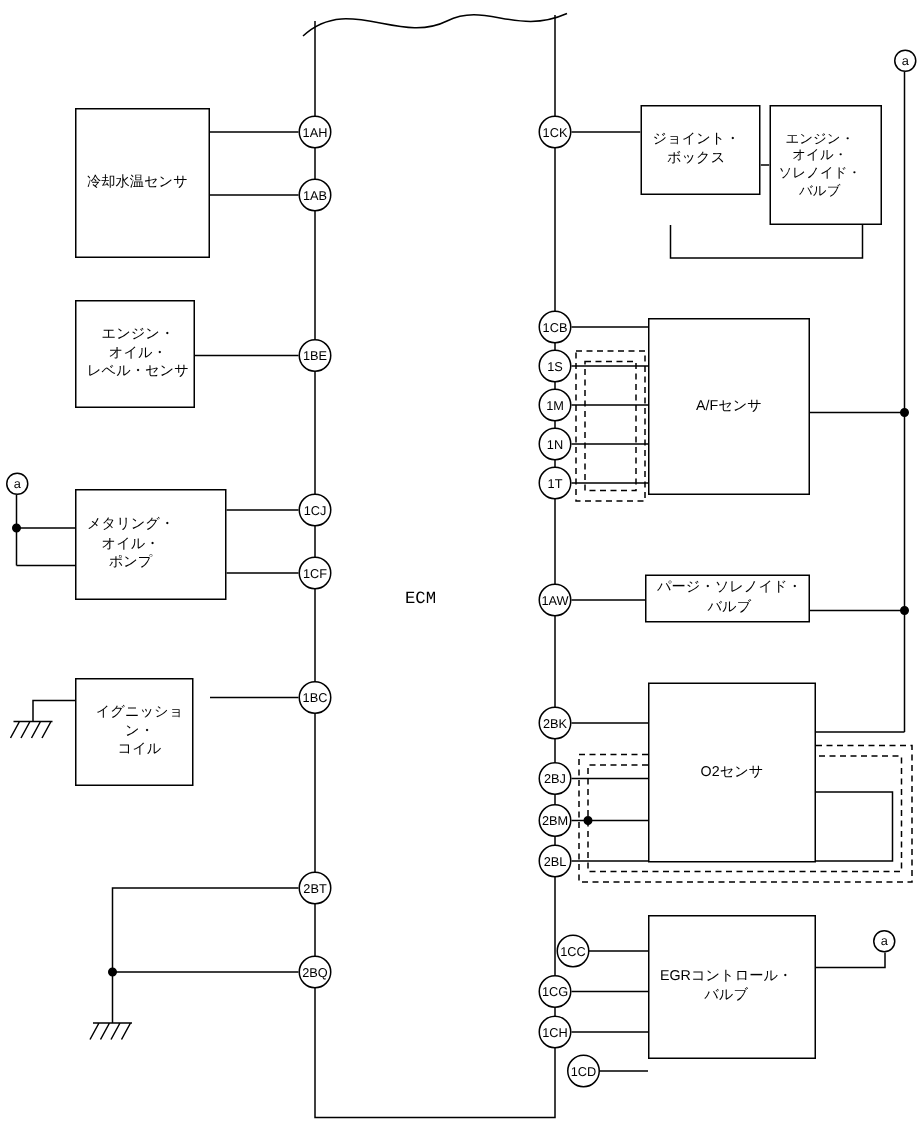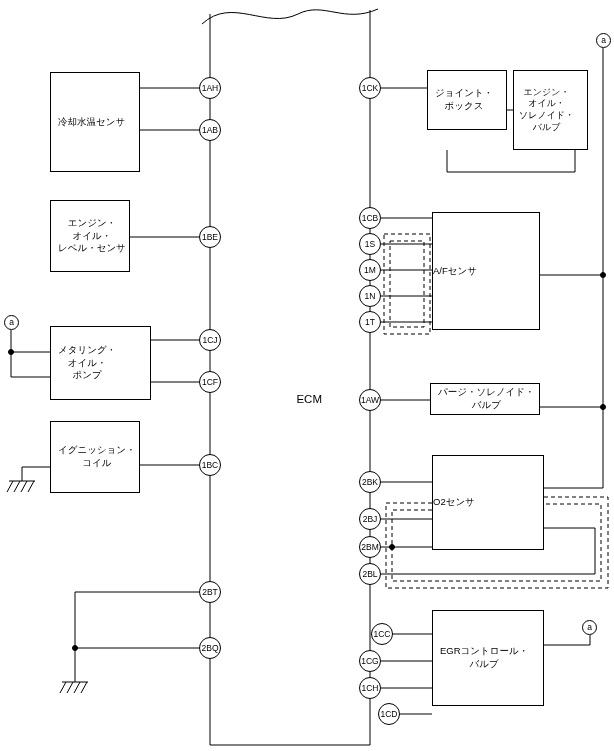--- a/index.html
+++ b/index.html
@@ -8,30 +8,30 @@
     font-family:"Liberation Sans", sans-serif; color:#000; overflow:hidden;
   }
   .wires { position:absolute; left:0; top:0; width:614px; height:751px; }
   .box {
     position:absolute; border:1px solid #000; background:#fff;
     display:flex; align-items:center; box-sizing:border-box;
   }
   .box .lbl {
     font-size:9.5px; line-height:1.32; white-space:pre-line; padding-left:7px;text-align:center;
   }
-  .box.center .lbl { padding:0; width:100%; text-align:left; }
+  .box.center .lbl { padding:0; width:100%; text-align:center; }
   .box.small .lbl { font-size:9px; padding-left:5px; line-height:1.3; }
   .pin {
     position:absolute; width:22px; height:22px; border:1px solid #000;
     border-radius:50%; background:#fff; display:flex; align-items:center;
     justify-content:center; box-sizing:border-box;
   }
   .pin-lbl { font-size:8.5px; line-height:1; }
   .pin.small { width:15px; height:15px; }
-  .ecm { position:absolute; left:270px; top:393px; width:52px; text-align:right; font-size:11.5px; }
+  .ecm { position:absolute; left:270px; top:393px; width:52px; text-align:left; font-size:11.5px;font-family:Liberation Mono, monospace; }
 </style>
 </head>
 <body>
 
 <div class="stage">
 
   <svg class="wires" viewBox="0 0 614 751" fill="none" stroke="#000" stroke-width="1">
 
     <path d="M210,14 L210,745 L370,745 L370,10"></path>
 
@@ -84,21 +84,21 @@
   <div class="box" style="left:50px;top:200px;width:80px;height:72px">
     <span class="lbl">エンジン・
 オイル・
 レベル・センサ</span>
   </div>
   <div class="box" style="left:50px;top:326px;width:101px;height:74px">
     <span class="lbl">メタリング・
 オイル・
 ポンプ</span>
   </div>
-  <div class="box" style="left:50px;top:421px;width:90px;height:72px">
+  <div class="box" style="left:50px;top:452px;width:79px;height:72px">
     <span class="lbl">イグニッション・
 コイル</span>
   </div>
 
   <div class="box" style="left:427px;top:70px;width:80px;height:60px">
     <span class="lbl">ジョイント・
 ボックス</span>
   </div>
   <div class="box small" style="left:513px;top:70px;width:75px;height:80px">
     <span class="lbl">エンジン・
@@ -106,21 +106,21 @@
 ソレノイド・
 バルブ</span>
   </div>
   <div class="box center" style="left:432px;top:212px;width:108px;height:118px">
     <span class="lbl">A/Fセンサ</span>
   </div>
   <div class="box" style="left:430px;top:383px;width:110px;height:32px">
     <span class="lbl">パージ・ソレノイド・
 バルブ</span>
   </div>
-  <div class="box center" style="left:432px;top:455px;width:112px;height:95px">
+  <div class="box center" style="left:432px;top:455px;width:112px;height:120px">
     <span class="lbl">O2センサ</span>
   </div>
   <div class="box" style="left:432px;top:610px;width:112px;height:96px">
     <span class="lbl">EGRコントロール・
 バルブ</span>
   </div>
 
   <div class="ecm">ECM</div>
 
   <div class="pin" style="left:199px;top:77px">

